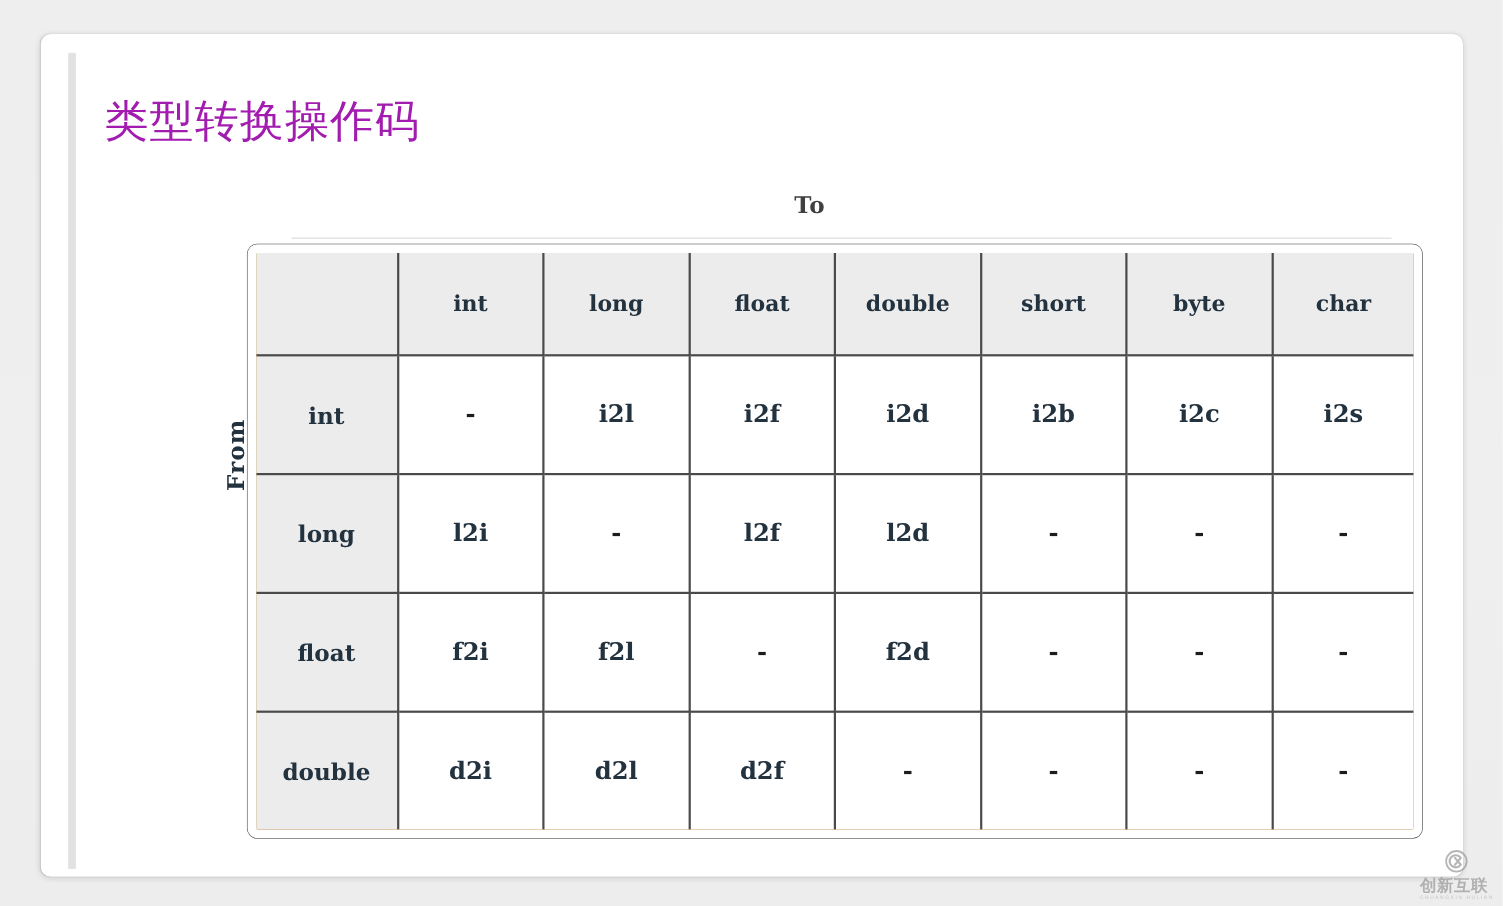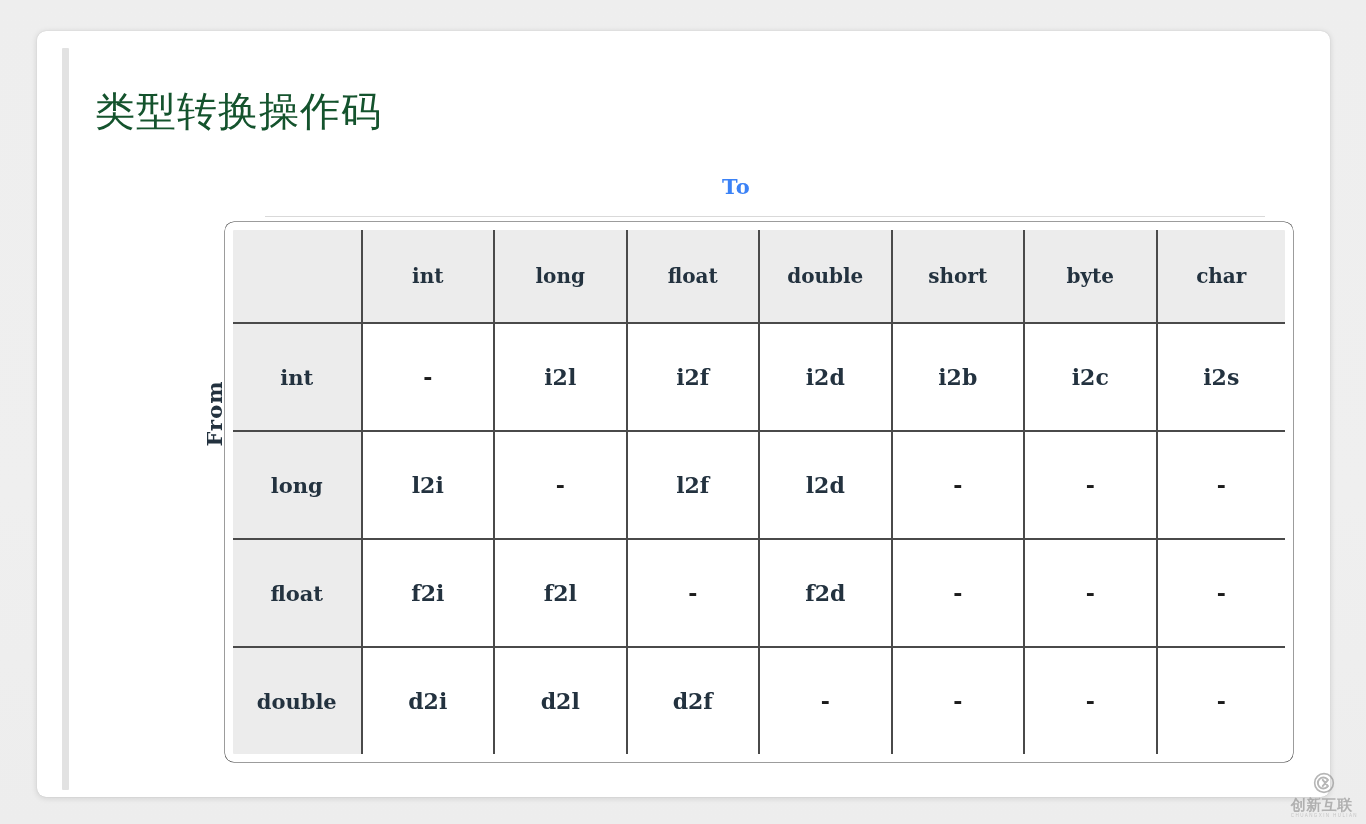--- a/index.html
+++ b/index.html
@@ -47,21 +47,21 @@
 
   
   #page-title {
     position: absolute;
     left: 58px;
     top: 26px;
     font-family: "DejaVu Sans", "Liberation Sans", sans-serif;
     font-size: 40px;
     line-height: 54px;
     font-weight: 400;
-    color: #14532d;
+    color: #a21caf;
     letter-spacing: 1px;
     white-space: nowrap;
   }
 
   
   #figure-region {
     position: absolute;
     left: 100px;
     top: 95px;
     width: 1190px;
@@ -69,21 +69,21 @@
   }
 
   
   #axis-caption-to {
     position: absolute;
     left: 585px;
     top: 48px;
     font-family: "DejaVu Serif", "Liberation Serif", serif;
     font-weight: bold;
     font-size: 21px;
-    color: #3b82f6;
+    color: #404040;
     letter-spacing: 0.5px;
   }
 
   
   #axis-caption-from {
     position: absolute;
     left: 22px;
     top: 275px;
     width: 110px;
     text-align: center;

